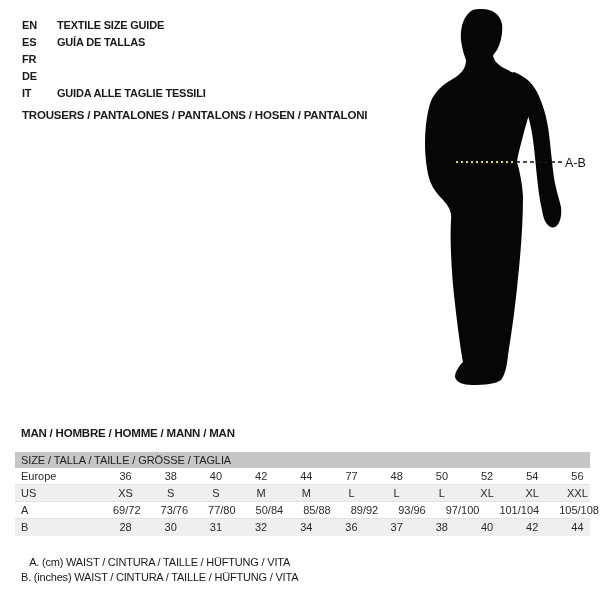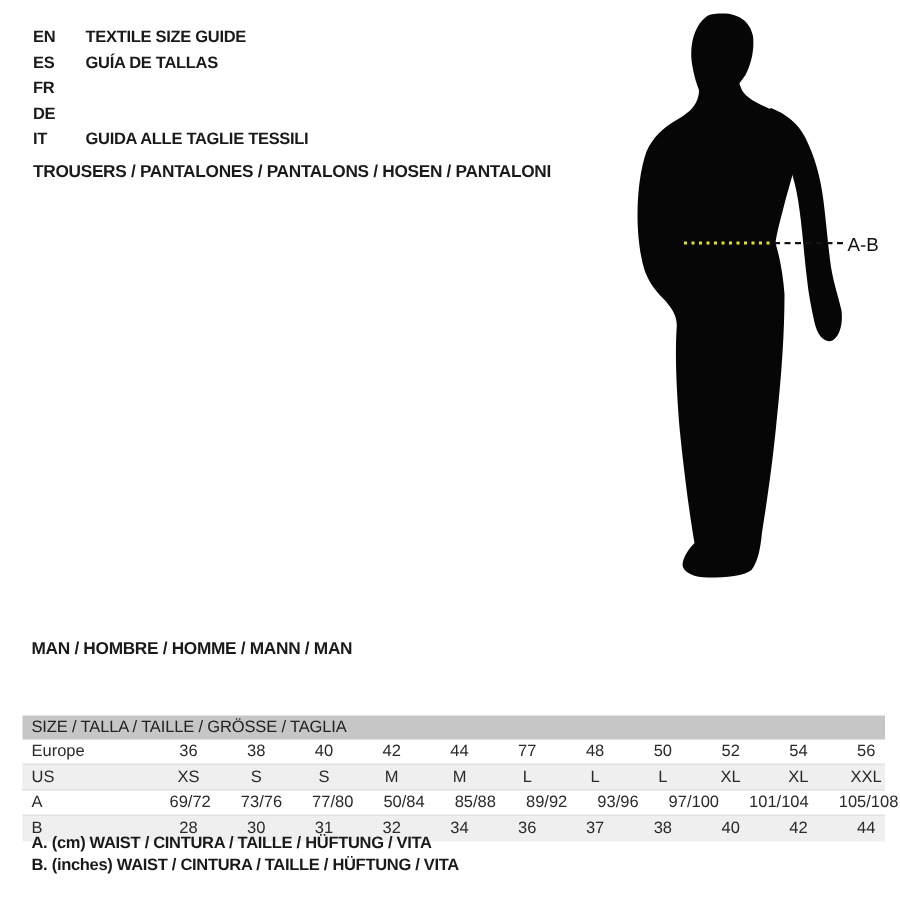--- a/index.html
+++ b/index.html
@@ -26,33 +26,33 @@
   .figure{position:absolute;left:410px;top:0;width:190px;height:400px;}
 
   
   .gender{position:absolute;left:21px;top:427px;
     font-size:11.5px;font-weight:700;letter-spacing:-0.2px;}
 
   
   .size-table{position:absolute;left:15px;top:452px;width:575px;}
   .thead{height:16px;line-height:16px;background:#c6c6c6;
     padding-left:6px;font-size:11px;font-weight:400;color:#222;
-    letter-spacing:-0.1px;margin-top:25px;}
+    letter-spacing:-0.1px;}
   .trow{display:flex;height:17px;line-height:16px;box-sizing:border-box;
     border-bottom:1px solid #e2e2e2;font-size:11px;color:#2a2a2a;gap:20px;}
   .trow:last-child{border-bottom:none;}
-  .trow.alt{background:#efefef;}
+  .trow.alt{background:#efefef;justify-content:flex-end;}
   .cell{white-space:nowrap;}
   .cell.label{flex:0 0 72px;padding-left:6px;text-align:left;}
   .cell.val{flex:1 1 0;text-align:center;}
 
   
   .footnotes{position:absolute;left:21px;top:555px;}
-  .foot-line{height:15px;line-height:15px;font-size:11px;font-weight:700;
-    letter-spacing:-0.2px;white-space:nowrap;}
+  .foot-line{height:15px;line-height:15px;font-size:11px;font-weight:400;
+    letter-spacing:-0.2px;white-space:nowrap;text-align:center;}
 </style>
 </head>
 <body>
 
 <div class="canvas">
 
   <div class="langs">
       <div class="lang-line">
         <span class="lang-code">EN</span>
         <span class="lang-label">TEXTILE SIZE GUIDE</span>

